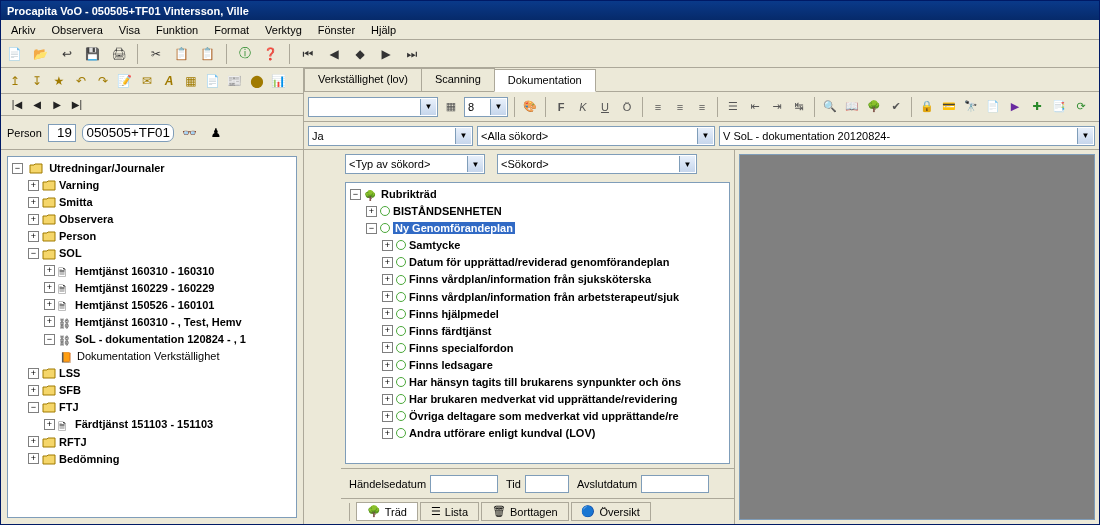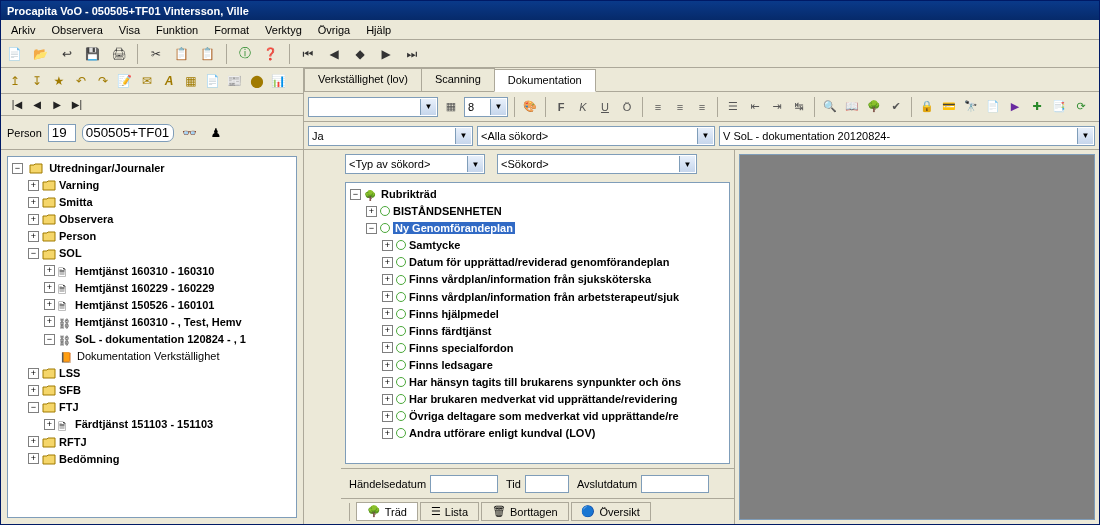--- a/index.html
+++ b/index.html
@@ -8,21 +8,21 @@
   .titlebar { height:19px; background:linear-gradient(#0a3a8a,#062a6a); color:#fff; display:flex; align-items:center; padding:0 6px; font-weight:bold; }
   .menubar { height:20px; background:#ece9d8; border-bottom:1px solid #aca899; display:flex; align-items:center; padding:0 2px; gap:0; }
   .menubar .mi { padding:2px 8px; cursor:default; }
   .toolbar { height:28px; background:#ece9d8; border-bottom:1px solid #aca899; display:flex; align-items:center; padding:0 4px; gap:6px; }
   .tbtn { width:20px; height:20px; display:inline-flex; align-items:center; justify-content:center; font-size:12px; color:#333; background:#ece9d8; border:1px solid transparent; }
   .sep { width:1px; height:20px; background:#aca899; margin:0 2px; }
   .secondrow { height:28px; background:#ece9d8; display:flex; align-items:center; padding:0 8px; gap:10px; border-bottom:1px solid #aca899; }
   .navarrows { display:flex; align-items:center; gap:4px; margin-right:4px; }
   .navarrows .tbtn { width:16px; height:16px; font-size:10px; color:#222; }
   .personrow .lbl { font-weight:normal; }
-  .input { background:#fff; border:1px solid #7f9db9; height:18px; padding:1px 3px; }
+  .input { background:#fff; border:1px solid #7f9db9; height:18px; padding:1px 3px;text-align:right; }
   .select { background:#fff; border:1px solid #7f9db9; height:20px; display:flex; align-items:center; justify-content:space-between; padding:1px 1px 1px 3px; }
   .select .arrow { width:16px; height:16px; background:linear-gradient(#e8f0fb,#c6d6ec); border-left:1px solid #7f9db9; display:flex; align-items:center; justify-content:center; font-size:8px; }
   .body { flex:1; display:flex; min-height:0; }
   .leftpane { width:303px; border-right:1px solid #aca899; background:#ece9d8; display:flex; flex-direction:column; }
   .lefttools { height:26px; border-bottom:1px solid #aca899; display:flex; align-items:center; padding:0 4px; gap:2px; }
   .lefttools .tbtn { color:#a07a00; }
   .personrow { height:34px; border-bottom:1px solid #aca899; display:flex; align-items:center; padding:0 6px; gap:6px; }
   .treewrap { flex:1; overflow:auto; background:#fff; border:1px solid #7f9db9; margin:6px; }
   .tree { font-size:11px; line-height:16px; padding:2px 2px; }
   .tree ul { list-style:none; margin:0; padding-left:16px; }
@@ -76,21 +76,21 @@
     <span>Procapita VoO - 050505+TF01 Vintersson, Ville</span>
   </div>
 
   <div class="menubar">
     <span class="mi">Arkiv</span>
     <span class="mi">Observera</span>
     <span class="mi">Visa</span>
     <span class="mi">Funktion</span>
     <span class="mi">Format</span>
     <span class="mi">Verktyg</span>
-    <span class="mi">Övriga</span>
+    <span class="mi">Fönster</span>
     <span class="mi">Hjälp</span>
   </div>
 
   <div class="toolbar">
     <span class="tbtn">📄</span>
     <span class="tbtn">📂</span>
     <span class="tbtn">↩</span>
     <span class="tbtn">💾</span>
     <span class="tbtn">🖨</span>
     <span class="sep"></span>

